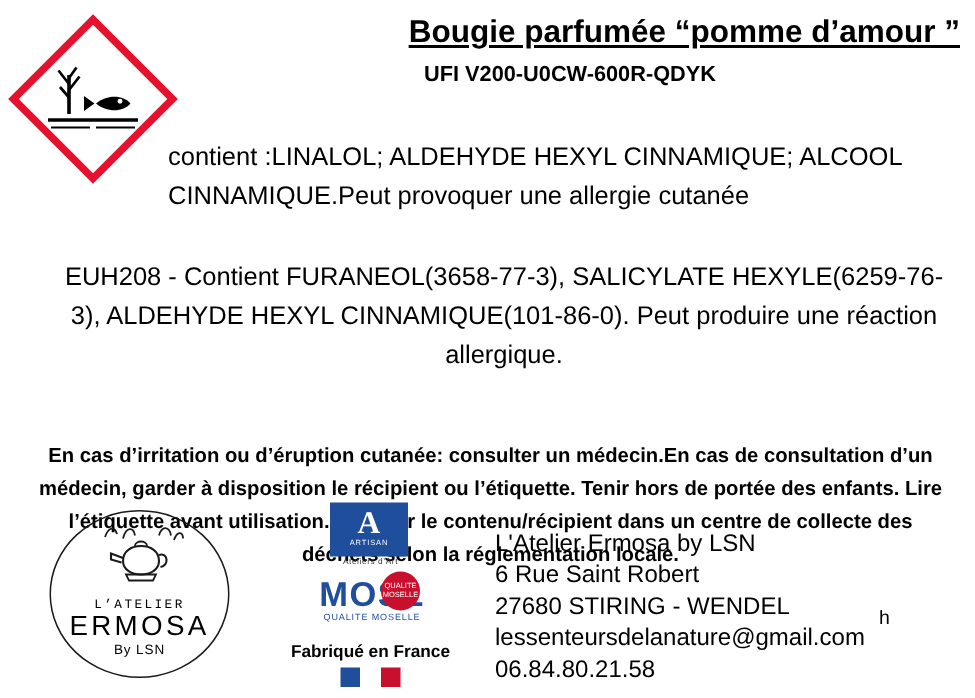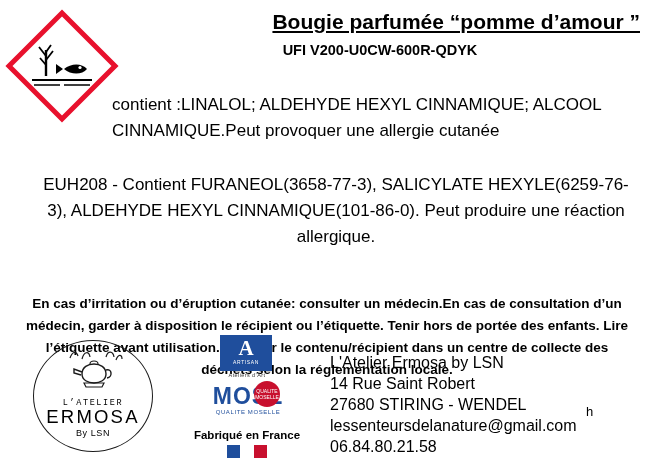--- a/index.html
+++ b/index.html
@@ -363,20 +363,20 @@
     <div class="madein">Fabriqué en France</div>
     <div class="flag">
       <i class="b"></i>
       <i class="w"></i>
       <i class="r"></i>
     </div>
   </div>
 
   <div class="address">
     <div>L'Atelier Ermosa by LSN</div>
-    <div>14 Rue Saint Robert</div>
+    <div>6 Rue Saint Robert</div>
     <div>27680 STIRING - WENDEL</div>
     <div>lessenteursdelanature@gmail.com</div>
     <div>06.84.80.21.58</div>
   </div>
 
   <div class="stray-h">h</div>
 </div>
 
 </body></html>

